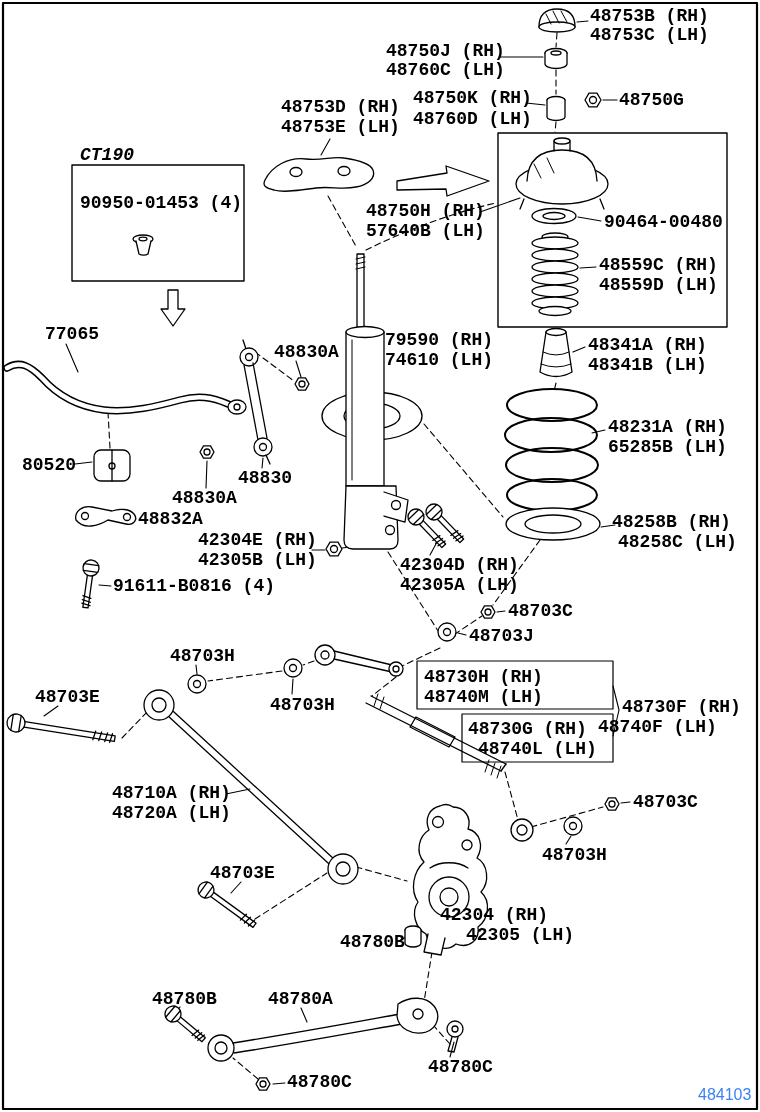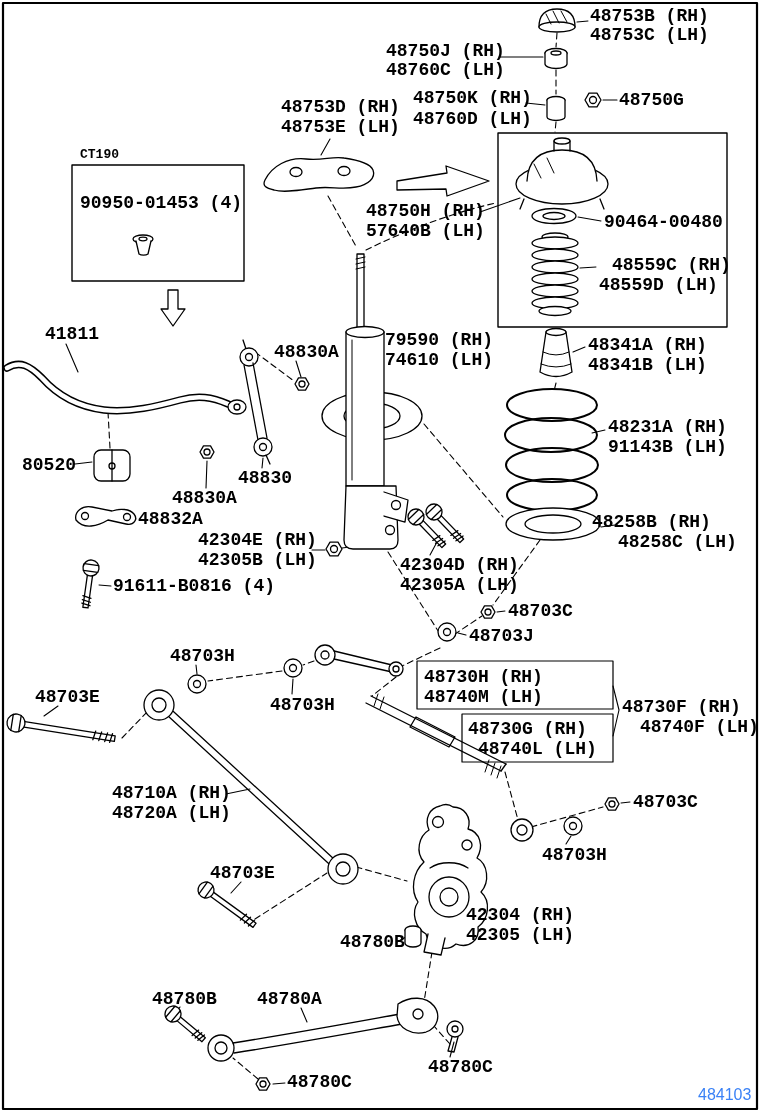--- a/index.html
+++ b/index.html
@@ -1,21 +1,21 @@
 <!DOCTYPE html>
 <html><head>
 <meta charset="utf-8">
 <style>
   html,body{margin:0;padding:0;background:#fff;}
   .stage{position:relative;width:760px;height:1112px;background:#fff;overflow:hidden;
          font-family:"Liberation Mono",monospace;}
   .stage svg{position:absolute;left:0;top:0;}
   .lbl{position:absolute;font-family:"Liberation Mono",monospace;font-weight:700;
        font-size:18px;line-height:18px;color:#000;white-space:nowrap;}
-  .lbl-small{font-size:13px;}
+  .lbl-small{font-size:18px;font-style:italic;}
   .sheet-num{position:absolute;font-family:"Liberation Sans",sans-serif;
              font-size:16px;color:#3b82f6;}
 </style>
 </head>
 <body>
 
 <div class="stage">
 
 <svg width="760" height="1112" viewBox="0 0 760 1112" fill="none" stroke="#000" stroke-width="1.3" stroke-linecap="round" stroke-linejoin="round">
 
@@ -295,60 +295,60 @@
 <div class="lbl" style="left:413px;top:89px">48750K (RH)</div>
 <div class="lbl" style="left:413px;top:110px">48760D (LH)</div>
 <div class="lbl" style="left:619px;top:91px">48750G</div>
 <div class="lbl" style="left:281px;top:98px">48753D (RH)</div>
 <div class="lbl" style="left:281px;top:118px">48753E (LH)</div>
 <div class="lbl lbl-small" style="left:80px;top:146px">CT190</div>
 <div class="lbl" style="left:80px;top:194px">90950-01453 (4)</div>
 <div class="lbl" style="left:366px;top:202px">48750H (RH)</div>
 <div class="lbl" style="left:366px;top:222px">57640B (LH)</div>
 <div class="lbl" style="left:604px;top:213px">90464-00480</div>
-<div class="lbl" style="left:612px;top:256px">48559C (RH)</div>
+<div class="lbl" style="left:599px;top:256px">48559C (RH)</div>
 <div class="lbl" style="left:599px;top:276px">48559D (LH)</div>
-<div class="lbl" style="left:45px;top:325px">41811</div>
+<div class="lbl" style="left:45px;top:325px">77065</div>
 <div class="lbl" style="left:274px;top:343px">48830A</div>
 <div class="lbl" style="left:385px;top:331px">79590 (RH)</div>
 <div class="lbl" style="left:385px;top:351px">74610 (LH)</div>
 <div class="lbl" style="left:588px;top:336px">48341A (RH)</div>
 <div class="lbl" style="left:588px;top:356px">48341B (LH)</div>
 <div class="lbl" style="left:608px;top:418px">48231A (RH)</div>
-<div class="lbl" style="left:608px;top:438px">91143B (LH)</div>
+<div class="lbl" style="left:608px;top:438px">65285B (LH)</div>
 <div class="lbl" style="left:22px;top:456px">80520</div>
 <div class="lbl" style="left:238px;top:469px">48830</div>
 <div class="lbl" style="left:172px;top:489px">48830A</div>
 <div class="lbl" style="left:138px;top:510px">48832A</div>
 <div class="lbl" style="left:198px;top:531px">42304E (RH)</div>
 <div class="lbl" style="left:198px;top:551px">42305B (LH)</div>
-<div class="lbl" style="left:592px;top:513px">48258B (RH)</div>
+<div class="lbl" style="left:612px;top:513px">48258B (RH)</div>
 <div class="lbl" style="left:618px;top:533px">48258C (LH)</div>
 <div class="lbl" style="left:113px;top:577px">91611-B0816 (4)</div>
 <div class="lbl" style="left:400px;top:556px">42304D (RH)</div>
 <div class="lbl" style="left:400px;top:576px">42305A (LH)</div>
 <div class="lbl" style="left:508px;top:602px">48703C</div>
 <div class="lbl" style="left:469px;top:627px">48703J</div>
 <div class="lbl" style="left:170px;top:647px">48703H</div>
 <div class="lbl" style="left:424px;top:668px">48730H (RH)</div>
 <div class="lbl" style="left:424px;top:688px">48740M (LH)</div>
 <div class="lbl" style="left:270px;top:696px">48703H</div>
 <div class="lbl" style="left:622px;top:698px">48730F (RH)</div>
-<div class="lbl" style="left:640px;top:718px">48740F (LH)</div>
+<div class="lbl" style="left:598px;top:718px">48740F (LH)</div>
 <div class="lbl" style="left:468px;top:720px">48730G (RH)</div>
 <div class="lbl" style="left:478px;top:740px">48740L (LH)</div>
 <div class="lbl" style="left:35px;top:688px">48703E</div>
 <div class="lbl" style="left:112px;top:784px">48710A (RH)</div>
 <div class="lbl" style="left:112px;top:804px">48720A (LH)</div>
 <div class="lbl" style="left:633px;top:793px">48703C</div>
 <div class="lbl" style="left:542px;top:846px">48703H</div>
 <div class="lbl" style="left:210px;top:864px">48703E</div>
-<div class="lbl" style="left:466px;top:906px">42304 (RH)</div>
+<div class="lbl" style="left:440px;top:906px">42304 (RH)</div>
 <div class="lbl" style="left:466px;top:926px">42305 (LH)</div>
 <div class="lbl" style="left:340px;top:933px">48780B</div>
 <div class="lbl" style="left:152px;top:990px">48780B</div>
-<div class="lbl" style="left:257px;top:990px">48780A</div>
+<div class="lbl" style="left:268px;top:990px">48780A</div>
 <div class="lbl" style="left:428px;top:1058px">48780C</div>
 <div class="lbl" style="left:287px;top:1073px">48780C</div>
 
 <div class="sheet-num" style="left:698px;top:1086px">484103</div>
 
 </div>
 
 </body></html>

